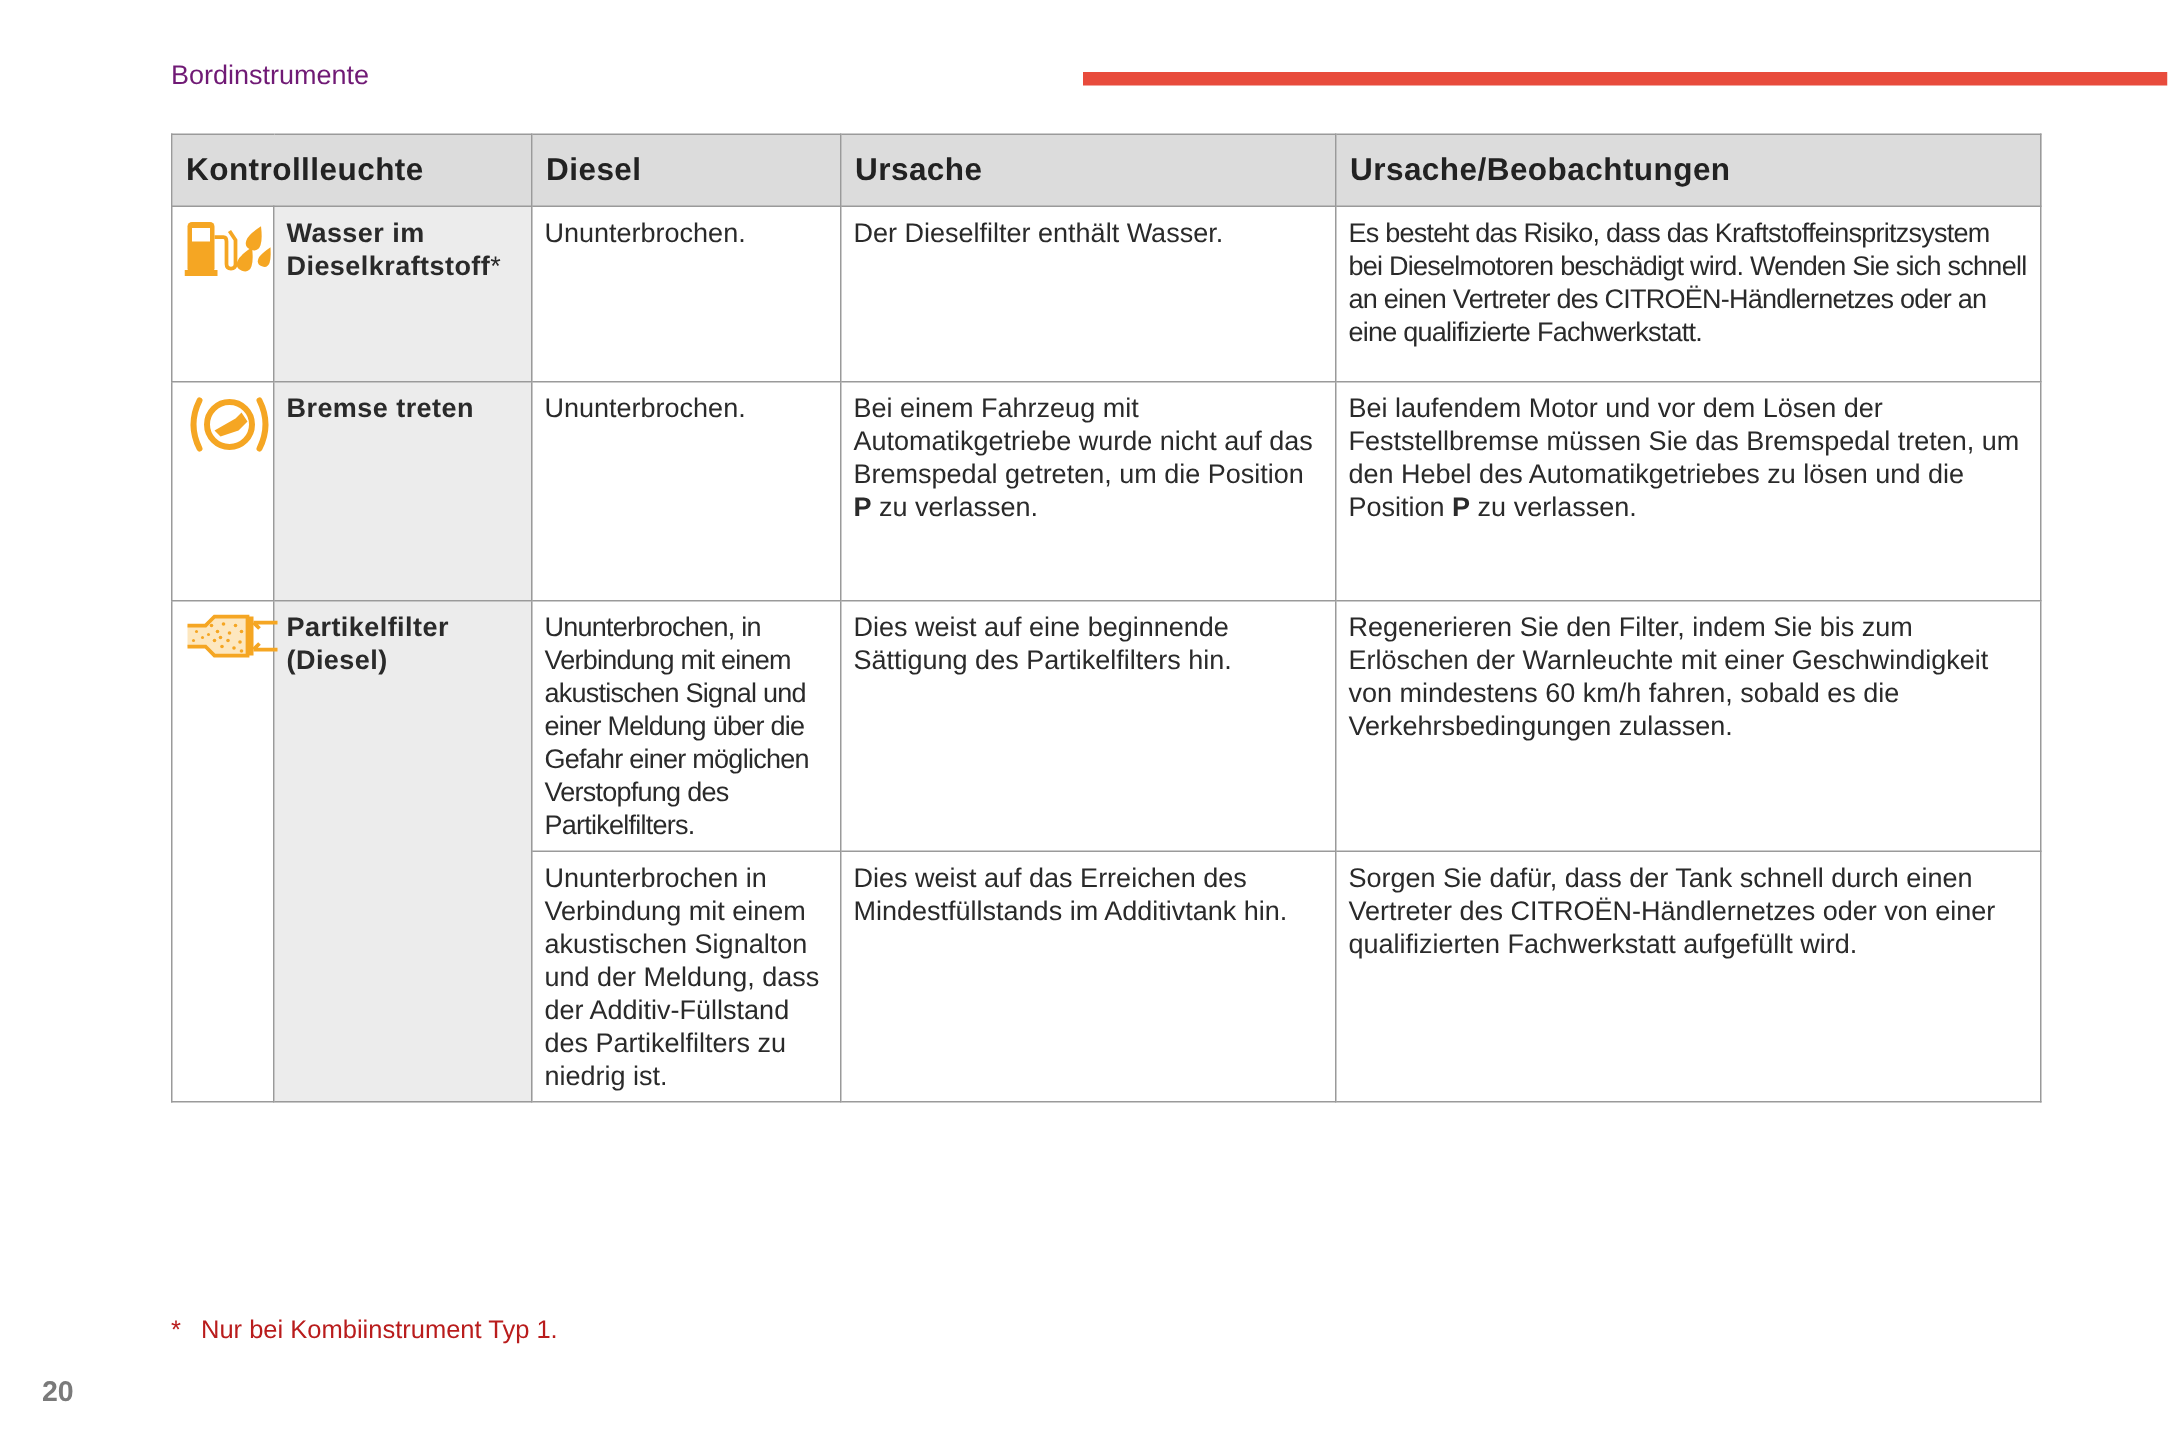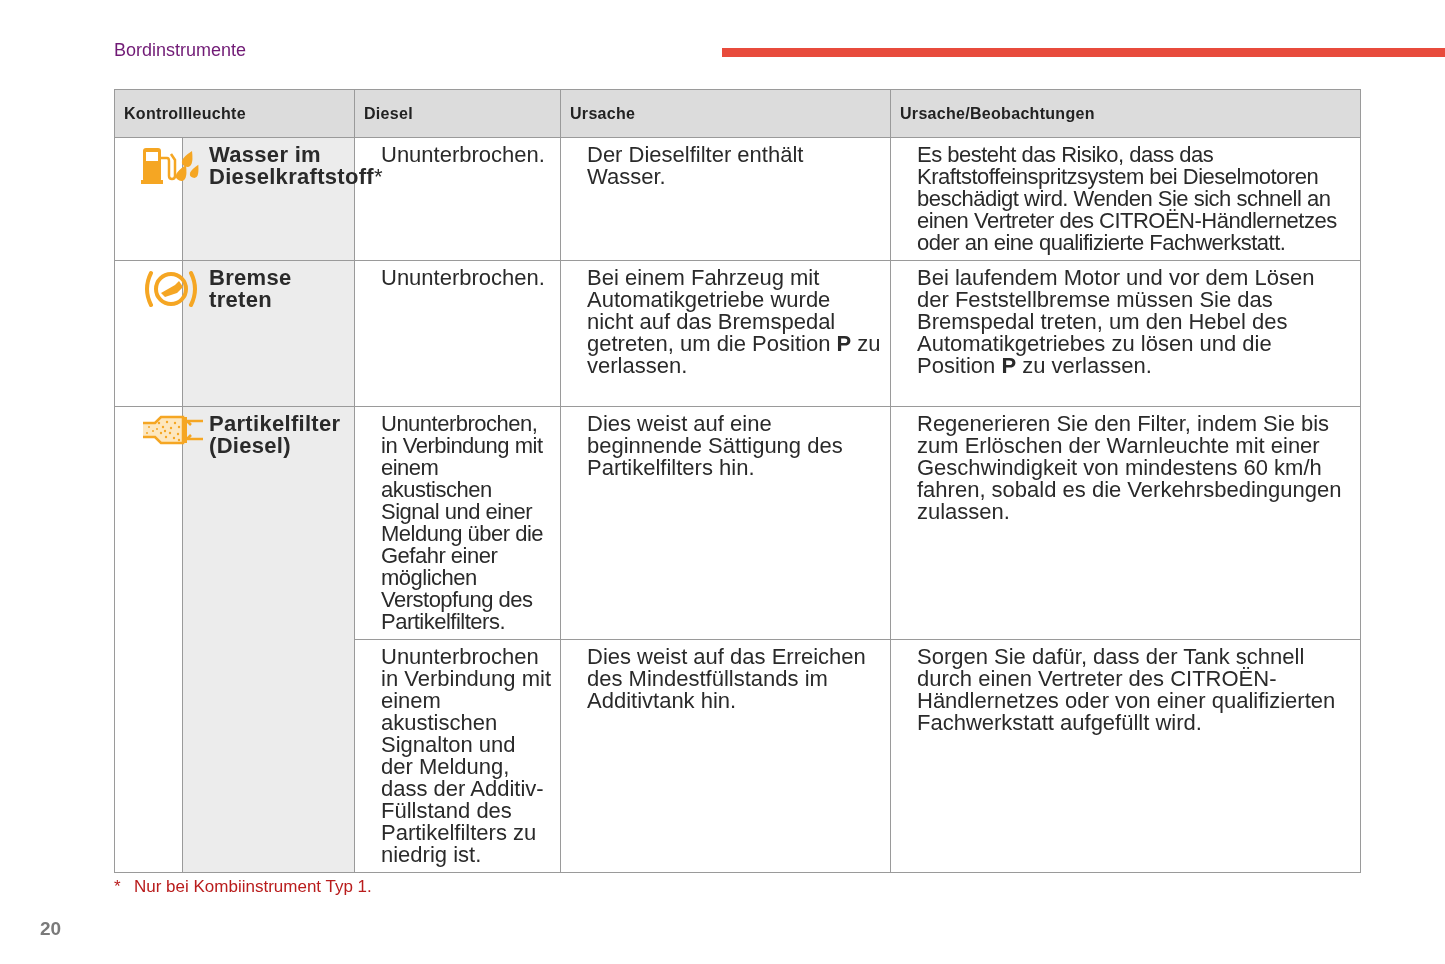--- a/index.html
+++ b/index.html
@@ -14,34 +14,34 @@
     position: absolute; left: 722px; top: 48px; width: 723px; height: 9px; background: #e84b3c;
   }
   table.main {
     position: absolute; left: 114px; top: 89px; width: 1246px;
     border-collapse: collapse; table-layout: fixed;
   }
   table.main th, table.main td {
     border: 1.5px solid #9a9a9a; vertical-align: top; text-align: left;
   }
   table.main th {
-    background: #dcdcdc; font-weight: bold; font-size: 16px; height: 47px;
+    background: #dcdcdc; font-weight: bold; font-size: 21px; height: 47px;
     padding: 0 9px; vertical-align: middle; letter-spacing: 0.3px;
   }
-  table.main td { font-size: 22px; line-height: 22px; padding: 6px 9px 6px 26px; color: #2a2a2a; }
+  table.main td { font-size: 18px; line-height: 22px; padding: 6px 9px 6px 8px; color: #2a2a2a; }
   td.icon-cell { background: #fff; padding: 10px 4px; text-align: center; }
   td.name-cell { background: #ececec; font-weight: bold; letter-spacing: 0.3px; padding-top: 7px; }
   .narrow { font-size: 16px; letter-spacing: -0.5px; line-height: 22px; }
   .sup { font-weight: normal; }
   .footnote {
     position: absolute; left: 114px; top: 877px; font-size: 17px; color: #b91c1c;
   }
   .footnote .star { display: inline-block; width: 20px; }
   .page-num {
-    position: absolute; left: 40px; top: 918px; font-size: 19px; font-weight: bold; color: #7a7a7a;
+    position: absolute; left: 28px; top: 918px; font-size: 19px; font-weight: bold; color: #7a7a7a;
   }
   svg { display: block; margin: 0 auto; }
 </style>
 </head>
 <body>
 
 <div class="section-title">Bordinstrumente</div>
 <div class="red-bar"></div>
 
 <table class="main">

